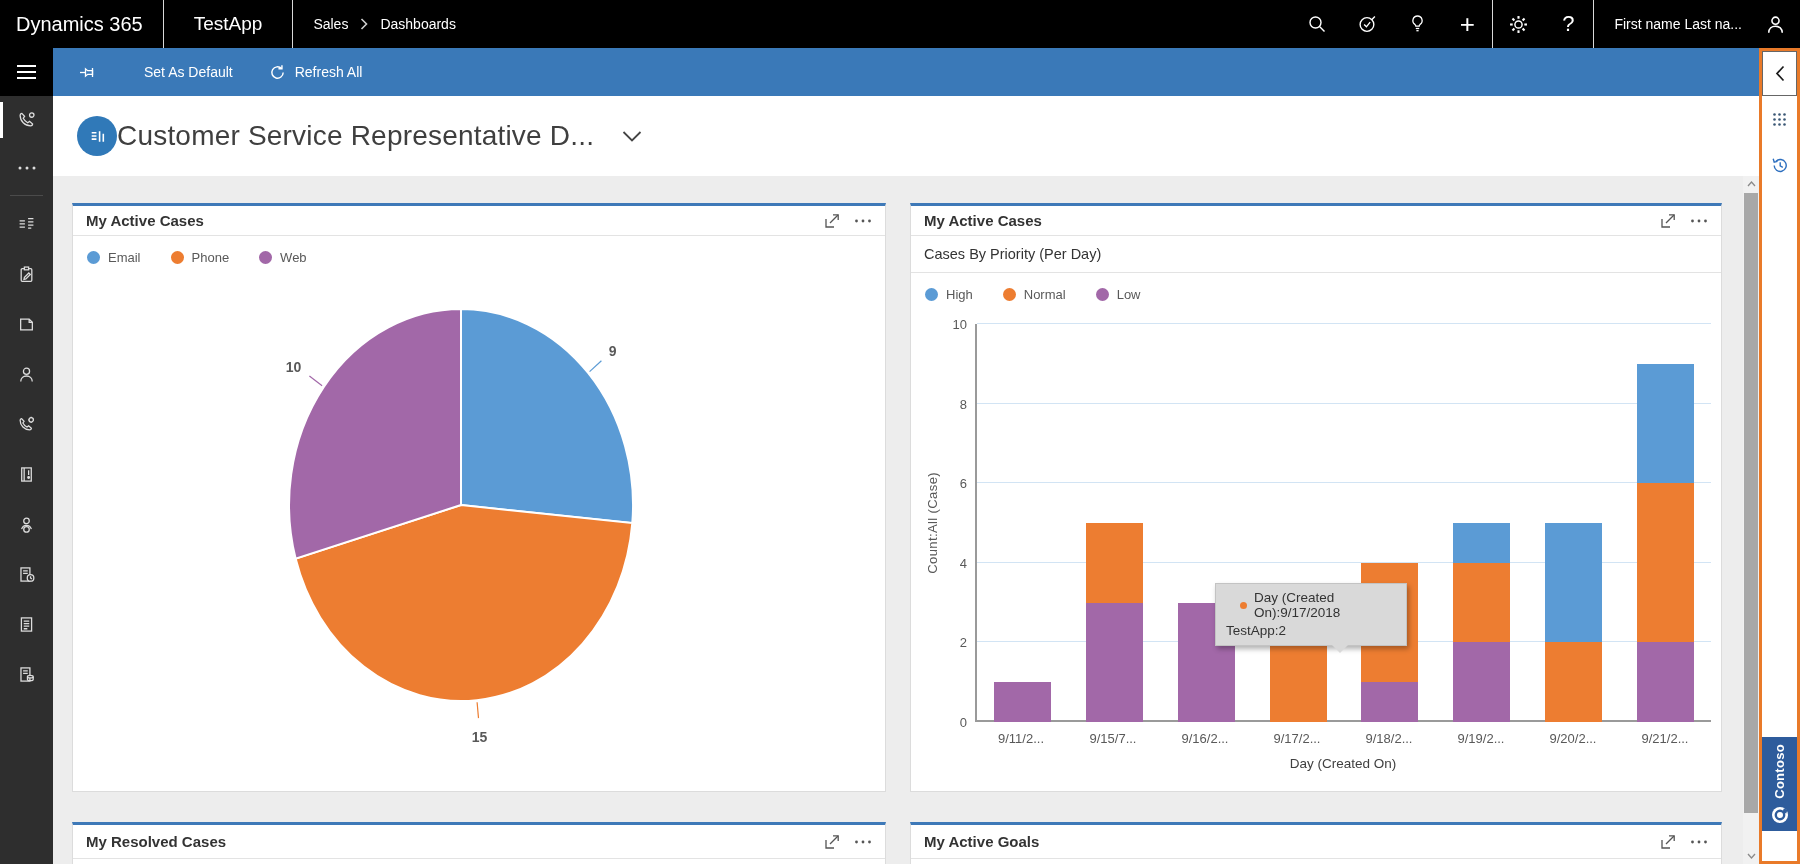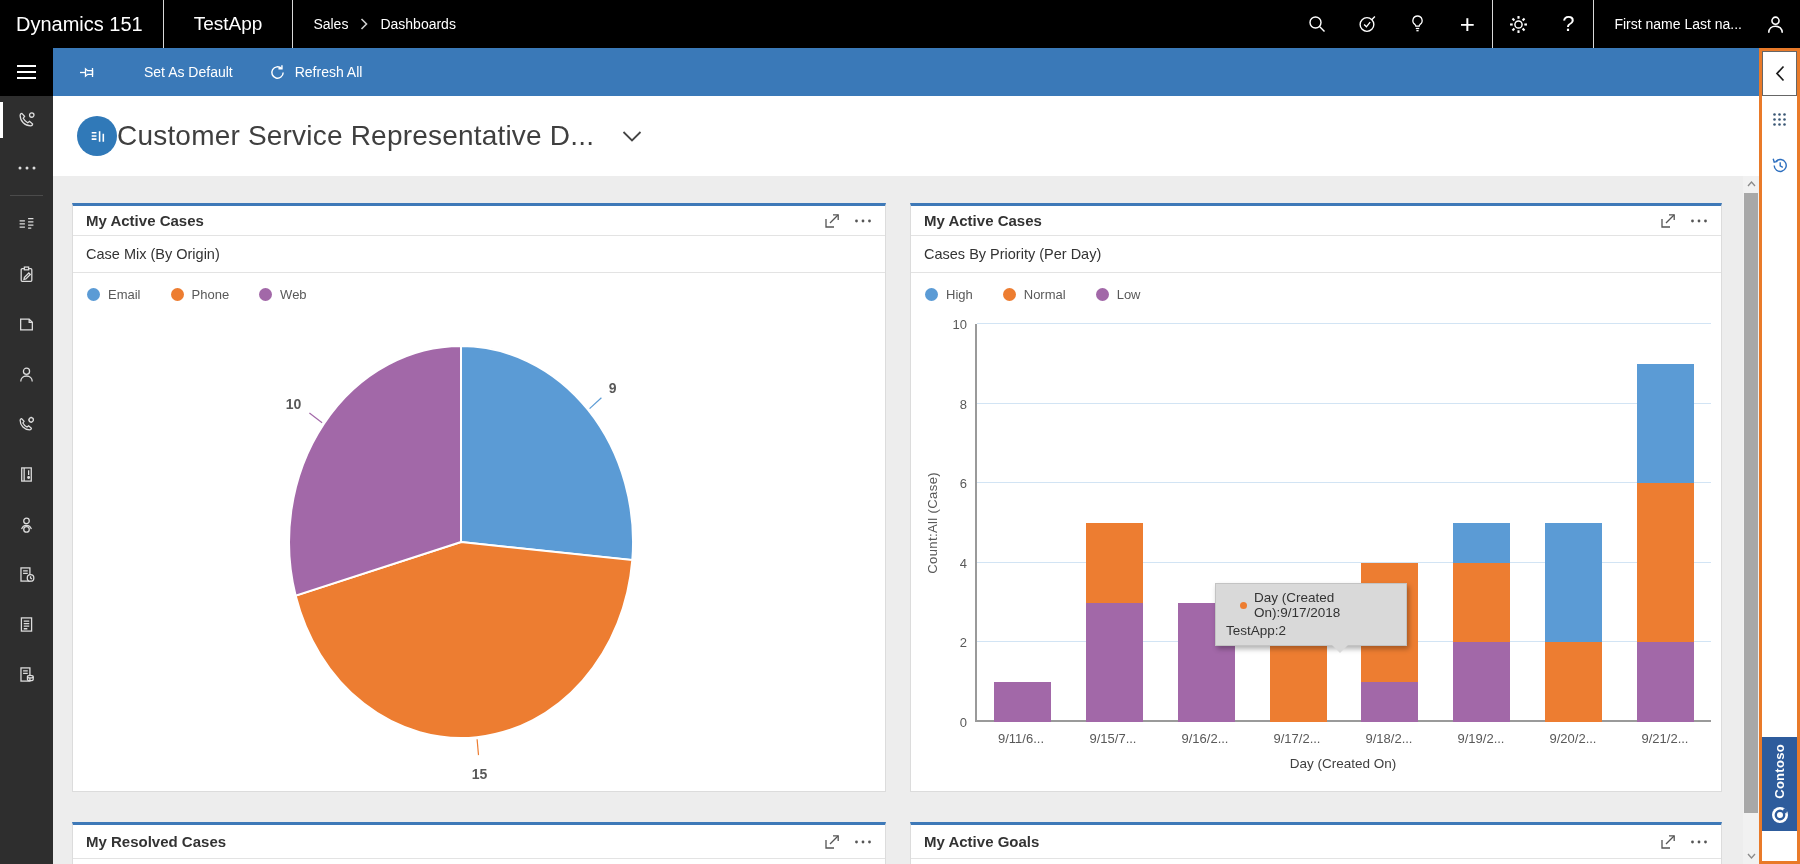--- a/index.html
+++ b/index.html
@@ -117,21 +117,21 @@
   .rail-icon { height:46px; display:flex; align-items:center; justify-content:center; cursor:pointer; }
   .contoso { position:absolute; left:0; right:0; top:686px; height:94px; background:#2E5C9C;
     display:flex; flex-direction:column; align-items:center; justify-content:center; gap:7px; cursor:pointer; }
   .contoso .tenant { writing-mode:vertical-rl; transform:rotate(180deg); color:#fff; font-size:13px;
     font-weight:700; letter-spacing:.3px; }
 </style>
 </head>
 <body>
 
 <header class="topbar">
-  <div class="tb-brand">Dynamics 151</div>
+  <div class="tb-brand">Dynamics 365</div>
   <div class="tb-sep"></div>
   <div class="tb-app">TestApp</div>
   <div class="tb-sep"></div>
   <nav class="tb-crumbs">
     <span class="tb-crumb">Sales</span>
     <svg width="8" height="12" viewBox="0 0 8 12">
       <polyline points="1.5,1 6.5,6 1.5,11" fill="none" stroke="#cfcfcf" stroke-width="1.6"></polyline>
     </svg>
     <span class="tb-crumb">Dashboards</span>
   </nav>
@@ -324,21 +324,20 @@
             <path d="M6 10 L14 2"></path>
             <polyline points="9,1.8 14.2,1.8 14.2,7"></polyline>
         </svg>
         <svg width="18" height="4" viewBox="0 0 18 4" fill="#555">
           <circle cx="2.5" cy="2" r="1.4"></circle>
             <circle cx="9" cy="2" r="1.4"></circle>
             <circle cx="15.5" cy="2" r="1.4"></circle>
         </svg>
       </span>
     </div>
-    <div class="card-sub">Case Mix (By Origin)</div>
     <div class="legend" id="pie-legend">
         <div class="leg-item">
           <span class="leg-dot" style="background: rgb(91, 155, 213);"></span>
           <span>Email</span>
         </div>
         <div class="leg-item">
           <span class="leg-dot" style="background: rgb(237, 125, 49);"></span>
           <span>Phone</span>
         </div>
         <div class="leg-item">
@@ -465,21 +464,21 @@
           </div>
         <div class="gl gl0" style="bottom: 0px;"></div>
             <div class="gl" style="bottom: 79.6px;"></div>
             <div class="gl" style="bottom: 159.2px;"></div>
             <div class="gl" style="bottom: 238.8px;"></div>
             <div class="gl" style="bottom: 318.4px;"></div>
             <div class="gl" style="bottom: 398px;"></div>
           </div>
       </div>
       <div class="xlabels" id="bar-xlabels">
-          <span>9/11/6...</span>
+          <span>9/11/2...</span>
           <span>9/15/7...</span>
           <span>9/16/2...</span>
           <span>9/17/2...</span>
           <span>9/18/2...</span>
           <span>9/19/2...</span>
           <span>9/20/2...</span>
           <span>9/21/2...</span>
         </div>
       <div class="xtitle">Day (Created On)</div>
     </div>

